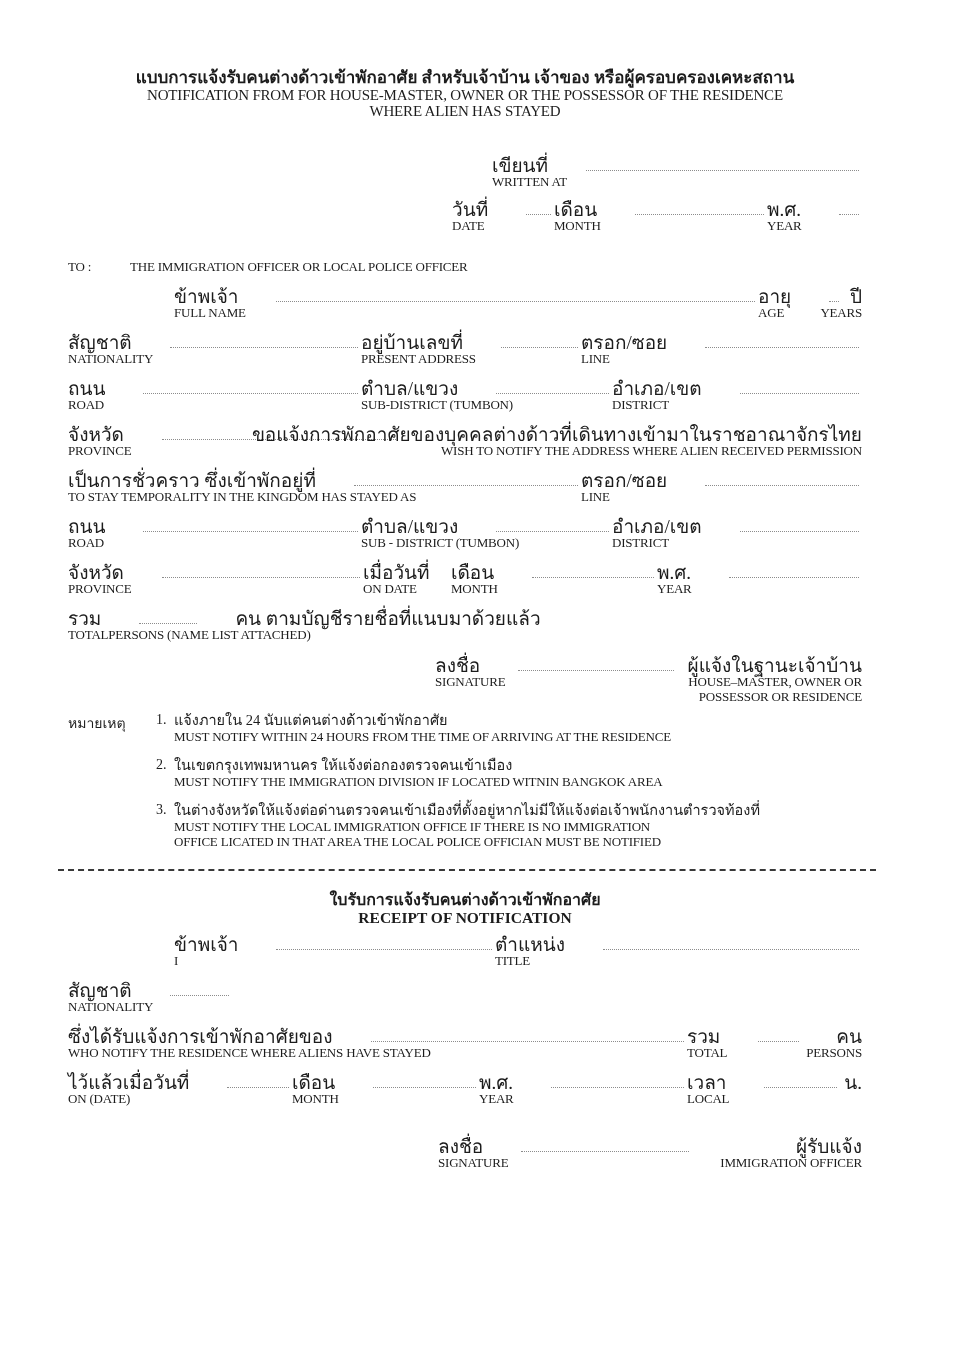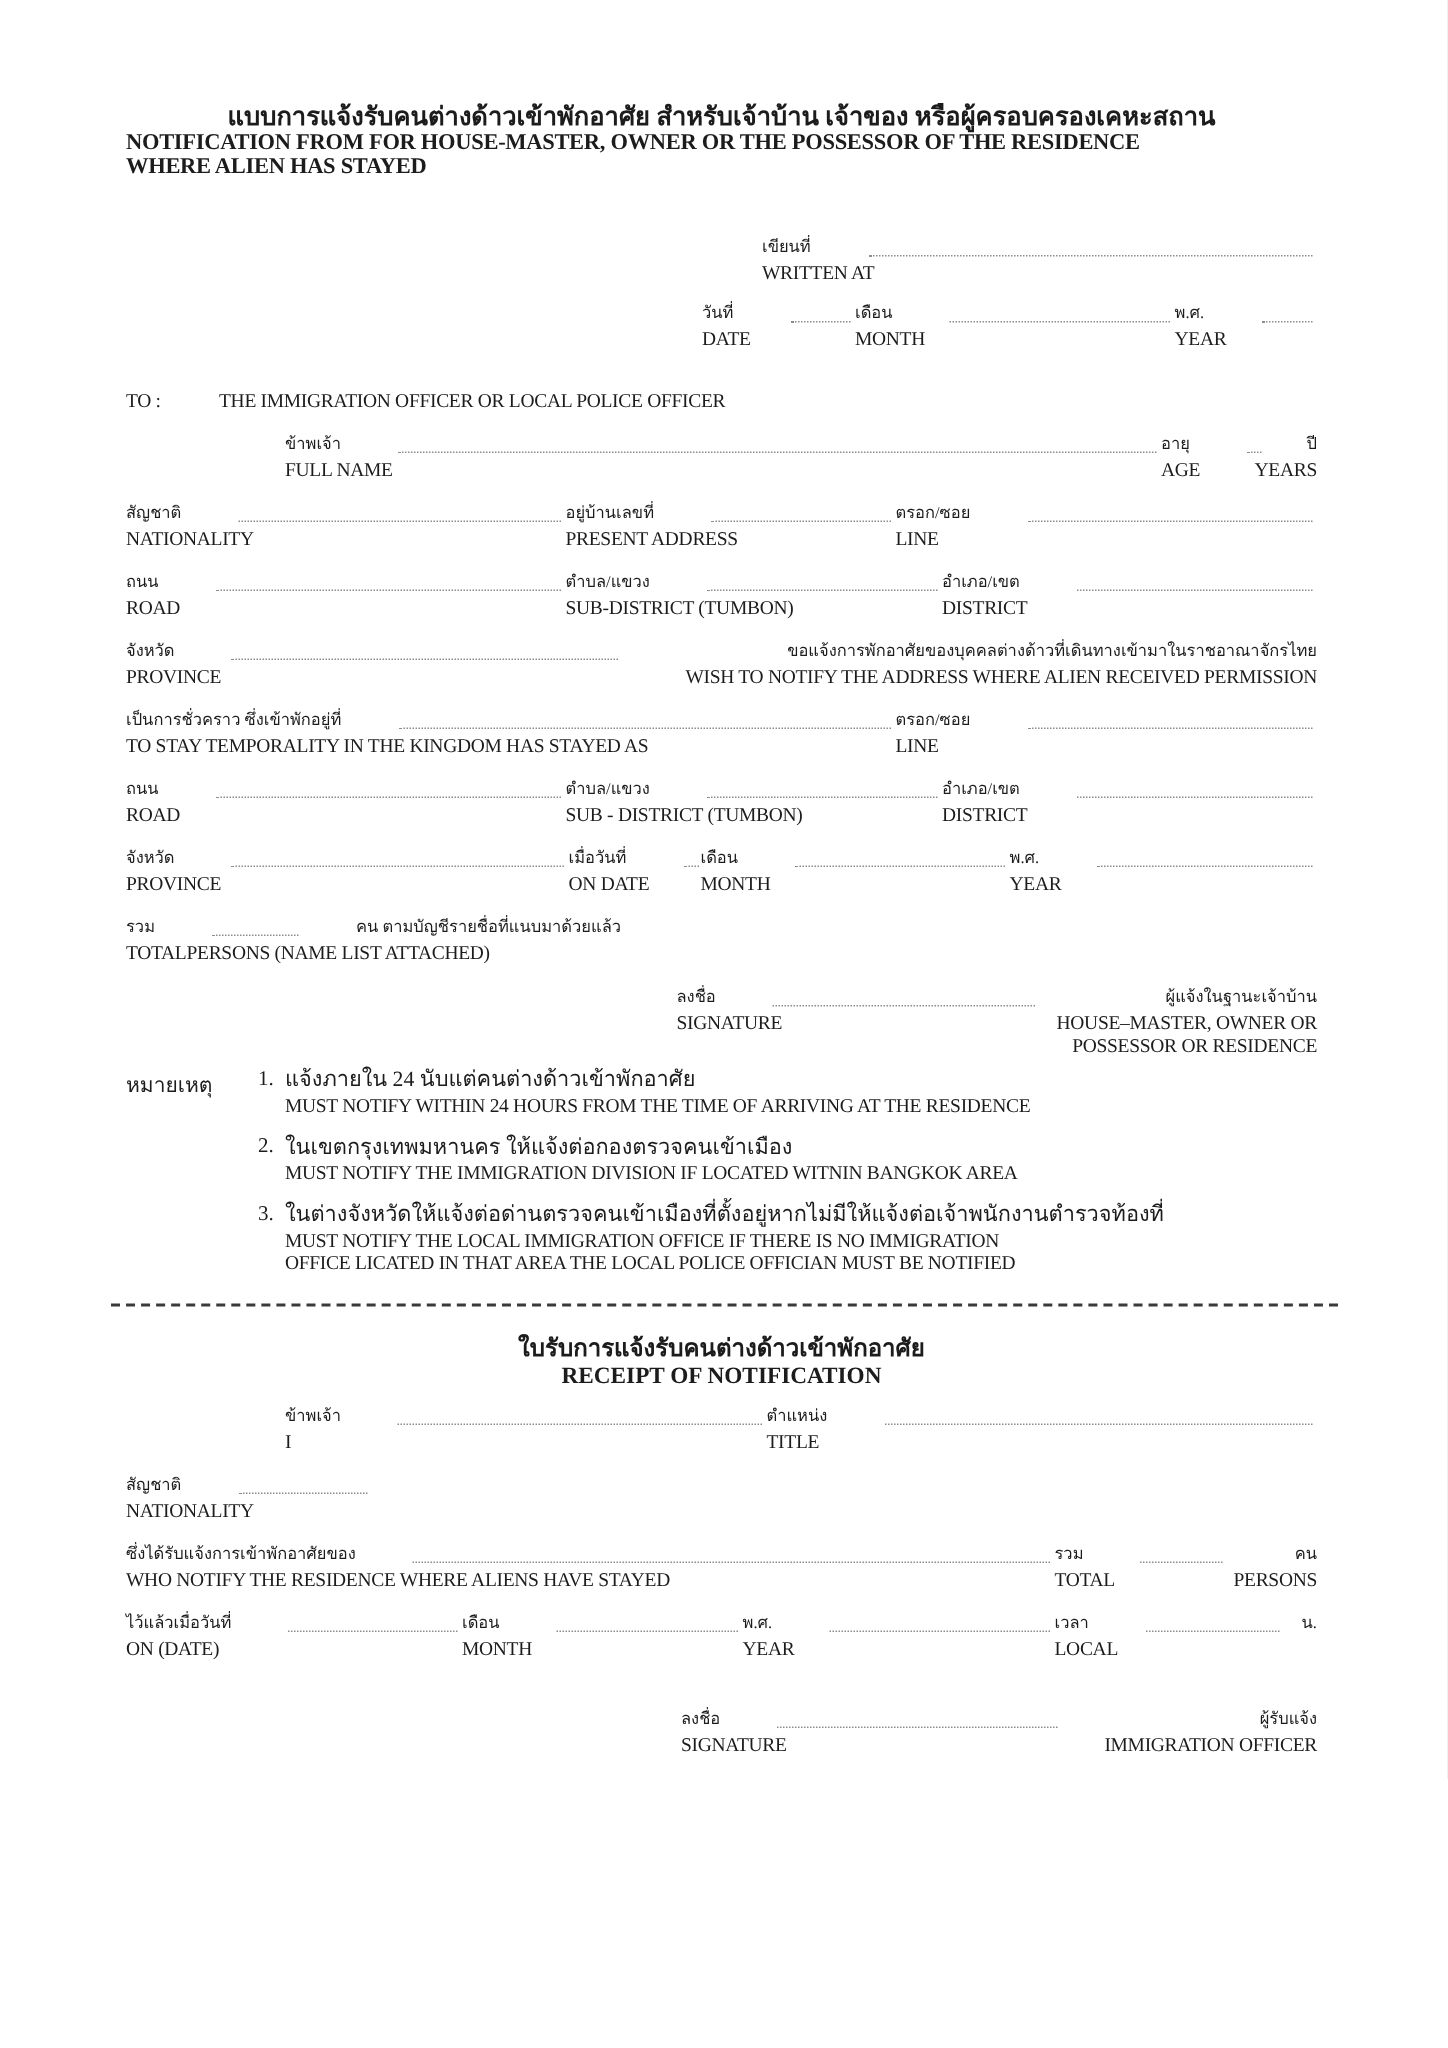--- a/index.html
+++ b/index.html
@@ -1,29 +1,29 @@
 <!DOCTYPE html>
 <html><head>
 <meta charset="utf-8">
 <style>
   html,body {margin:0; padding:0; background:#e8e8e8;}
   .page {
     width:965px; height:1365px; margin:0 auto; background:#ffffff;
     position:relative; color:#1c1c1c; overflow:hidden;
     font-family:"Liberation Serif","DejaVu Serif",serif;
   }
-  .content {position:absolute; left:84px; width:794px; top:0;}
+  .content {position:absolute; left:68px; width:794px; top:0;}
 
   .title-th {text-align:center; font-weight:bold; font-size:17px; line-height:19px; margin-top:68px;}
-  .title-en {font-weight:bold; font-size:15px; line-height:16px; letter-spacing:-0.2px;}
+  .title-en {text-align:center; font-weight:normal; font-size:15px; line-height:16px; letter-spacing:-0.2px;}
 
   .row {display:flex; align-items:flex-start; margin-top:14px;}
   .fld {display:flex; flex-direction:column; min-width:0;}
   .grow {flex:1 1 auto;}
-  .thl {display:flex; align-items:flex-end; font-size:11px; line-height:17px; white-space:nowrap;gap:35px;}
+  .thl {display:flex; align-items:flex-end; font-size:19px; line-height:17px; white-space:nowrap;gap:35px;}
   .enl {font-size:13px; line-height:14px; margin-top:1px; white-space:nowrap; letter-spacing:-0.2px;}
   .dots {flex:1 1 auto; border-bottom:1.5px dotted #8c8c8c; margin:0 3px 3px 3px; min-width:10px; height:1px;}
   .dots.fixed {flex:0 0 auto;}
   .r {text-align:right;}
   .thl.r {justify-content:flex-end;}
 
   .tor {display:flex; white-space:nowrap;}
   .tor .lab {width:62px; flex:0 0 auto;}
   .tor-th {font-size:14.5px; line-height:17px;}
   .tor-en {font-size:13px; line-height:15px; letter-spacing:-0.2px;}

